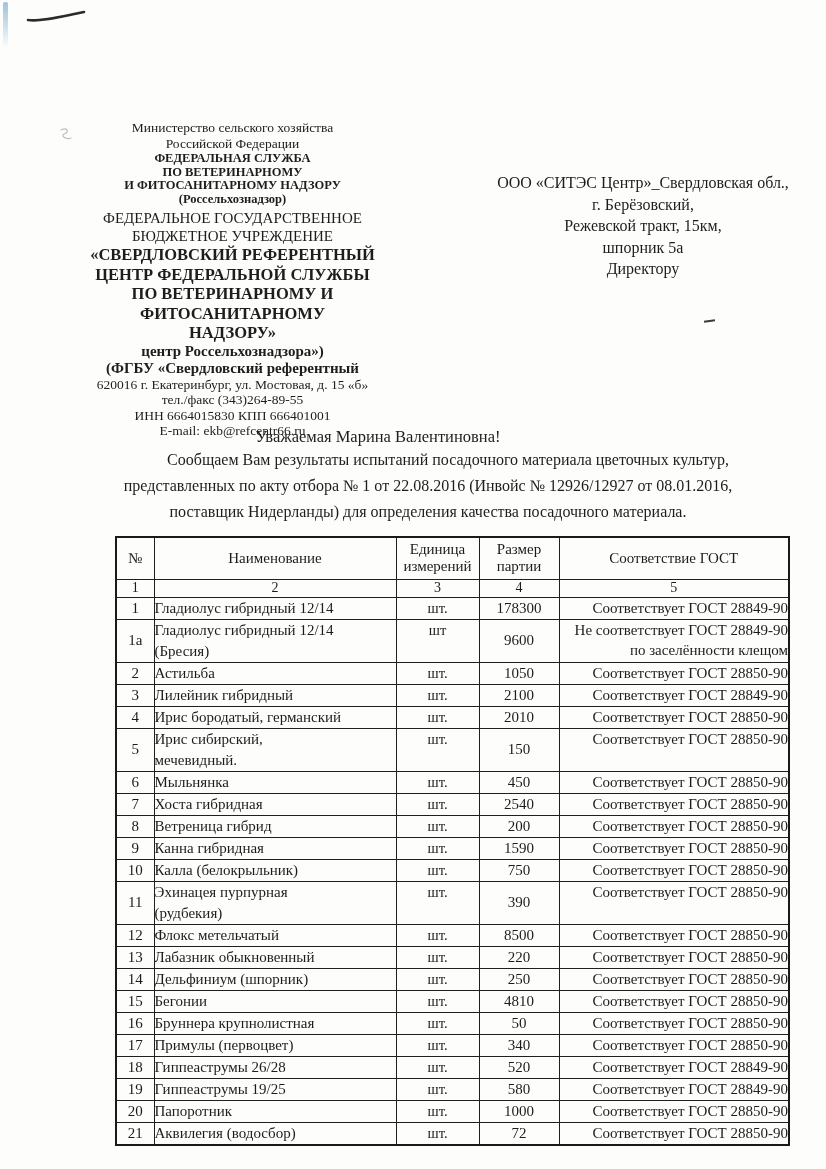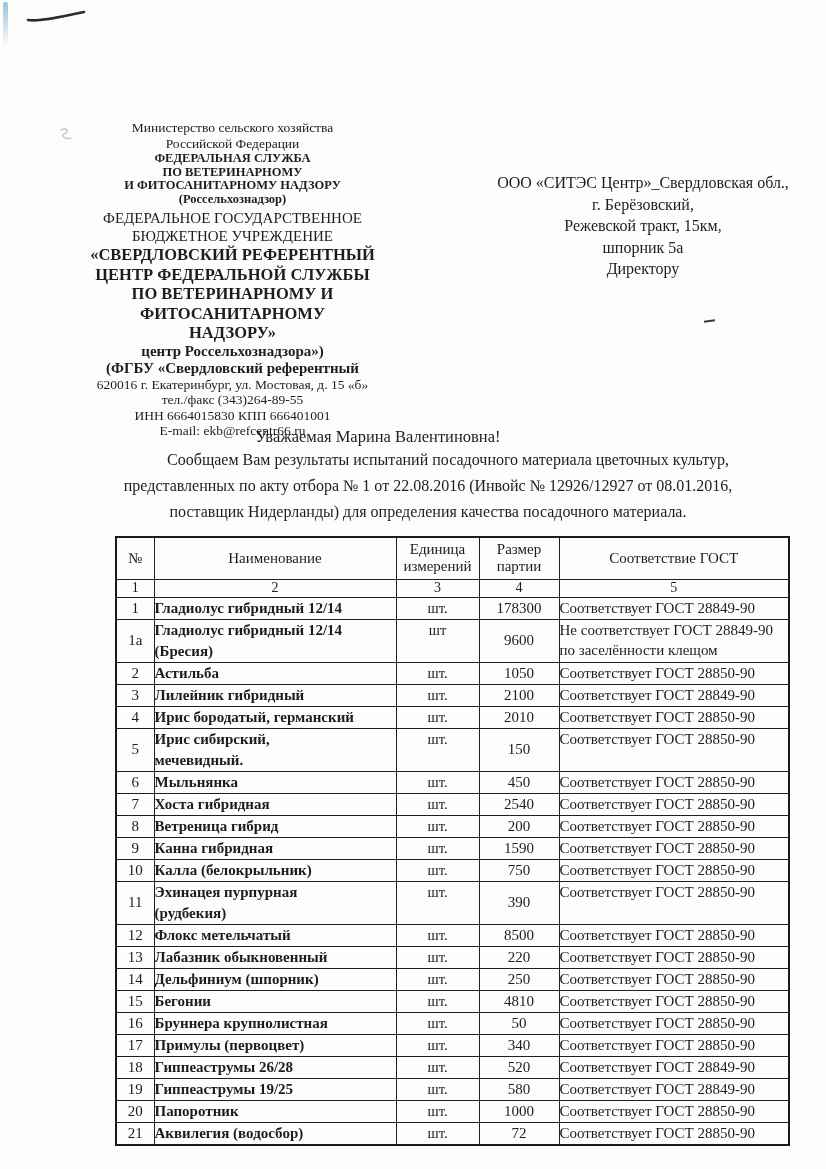--- a/index.html
+++ b/index.html
@@ -50,24 +50,24 @@
     border:1.5px solid #1f1f1f;
     padding:0;overflow:hidden;
   }
   table.results{border:2px solid #1a1a1a;}
   tr.hdr{height:42px;}
   tr.hdr th{font-weight:400;text-align:center;vertical-align:middle;font-size:15px;line-height:17px;}
   tr.nums{height:18px;}
   tr.nums td{text-align:center;vertical-align:middle;font-size:14px;line-height:14px;}
   tbody tr{height:20px;}
   td.c-num{text-align:center;vertical-align:middle;font-size:15px;}
-  td.c-name{text-align:left;vertical-align:top;padding:0 4px 0 9px;line-height:21px;white-space:pre-line;font-weight:bold;}
+  td.c-name{text-align:left;vertical-align:top;padding:0 4px 0 9px;line-height:21px;white-space:pre-line;}
   td.c-unit{text-align:center;vertical-align:top;line-height:20px;font-size:14.5px;}
   td.c-qty{text-align:center;vertical-align:middle;font-size:15px;}
-  td.c-gost{text-align:left;vertical-align:top;padding:0 6px 0 16px;line-height:20px;}
+  td.c-gost{text-align:right;vertical-align:top;padding:0 6px 0 16px;line-height:20px;}
 </style>
 </head>
 <body>
 
 <div class="page">
 
   <div class="blue-strip"></div>
   <svg class="pen-stroke" width="62" height="16" viewBox="0 0 62 16">
     <path d="M3,12 C16,14 38,8 59,4" fill="none" stroke="#2b2b2b" stroke-width="2.6" stroke-linecap="round"></path>
   </svg>

